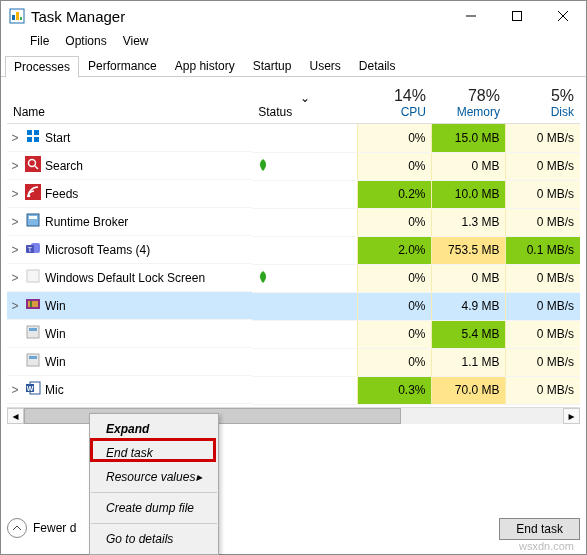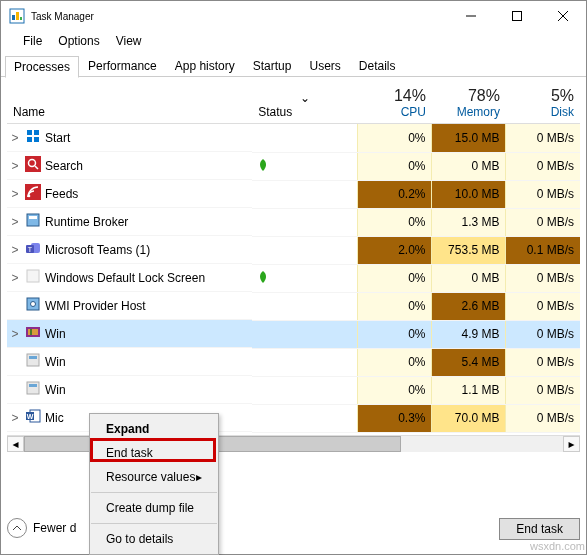--- a/index.html
+++ b/index.html
@@ -1,62 +1,62 @@
 <!DOCTYPE html>
 <html><head>
 <meta charset="utf-8">
 <style>
   * { box-sizing: border-box; }
   body { margin: 0; font-family: "Segoe UI", Arial, sans-serif; font-size: 12px; color: #000; background: #fff; }
   .window { width: 587px; height: 555px; border: 1px solid #888; position: relative; background: #fff; }
   .titlebar { display: flex; align-items: center; height: 30px; padding: 0 0 0 8px; }
   .titlebar .title-icon { width: 16px; height: 16px; margin-right: 6px; }
-  .titlebar .title { font-size: 10px; }
+  .titlebar .title { font-size: 15px; }
   .win-controls { margin-left: auto; display: flex; }
   .win-controls div { width: 46px; height: 30px; display: flex; align-items: center; justify-content: center; }
-  .menubar { display: flex; padding: 0 16px; height: 20px; align-items: center; gap: 4px; }
+  .menubar { display: flex; padding: 0 23px; height: 20px; align-items: center; gap: 4px; }
   .menubar span { padding: 2px 6px; }
   .tabs { display: flex; padding: 4px 4px 0 4px; border-bottom: 1px solid #ccc; height: 26px; align-items: flex-start; }
   .tab { padding: 3px 8px; font-size: 12px; border: 1px solid transparent; border-bottom: none; }
   .tab.active { border-color: #ccc; background: #fff; position: relative; top: 1px; border-bottom: 1px solid #fff; }
   .main { padding: 6px; position: relative; }
   .table { width: 100%; border-collapse: collapse; table-layout: fixed; }
   .thead th { font-weight: normal; text-align: right; padding: 4px 6px; border-bottom: 1px solid #ddd; vertical-align: bottom; }
   .thead th.col-name { text-align: left; width: 232px; }
   .thead th.col-status { text-align: left; width: 100px; }
   .thead th.col-cpu, .thead th.col-mem, .thead th.col-disk { width: 70px; }
   .thead .sort { text-align: center; }
   .thead .pct { display: block; font-size: 16px; color: #222; }
   .thead .lbl { display: block; color: #005a9e; }
   tbody tr { height: 28px; }
   tbody td { padding: 0 6px; border-bottom: 1px solid #f4f4f4; white-space: nowrap; overflow: hidden; text-overflow: ellipsis; }
   td.name-cell { display: flex; align-items: center; height: 28px; gap: 4px; padding-left: 2px; }
   td.num { text-align: right; background: #fffbe0; border-left: 1px solid #f4ecb0; }
-  td.num.h1 { background: #a16207; }
+  td.num.h1 { background: #84cc16; }
   td.num.h2 { background: #ffe48a; }
   td.status-cell { text-align: left; }
   tr.selected td { background: #cce8ff; }
   tr.selected td.num { background: #cce8ff; }
   .exp { width: 12px; display: inline-block; text-align: center; color: #666; }
   .app-icon { width: 16px; height: 16px; flex-shrink: 0; }
   .scrollbar-bottom { height: 17px; display:flex; border-top:1px solid #ddd; background:#f0f0f0; margin-top:2px;}
   .scrollbar-bottom .arrow{width:17px;display:flex;align-items:center;justify-content:center;border:1px solid #ccc;background:#f8f8f8;}
   .scrollbar-bottom .track{flex:1;position:relative;background:#f0f0f0;}
   .scrollbar-bottom .thumb{position:absolute;left:0;top:0;bottom:0;width:70%;background:#ccc;border:1px solid #aaa;}
   .footer { position:absolute; bottom:6px; left:6px; right:6px; display:flex; align-items:flex-start; justify-content:space-between; height:30px; }
   .fewer { display:flex; align-items:center; gap:6px; }
   .circlebtn { width:20px;height:20px;border:1px solid #888;border-radius:50%;display:flex;align-items:center;justify-content:center; }
   .endtask-btn { padding: 3px 16px; border: 1px solid #888; background:#e1e1e1; font-size:12px; }
   .context-menu { position:absolute; left:88px; top:336px; width:130px; background:#f0f0f0; border:1px solid #aaa; box-shadow:2px 2px 4px rgba(0,0,0,.2); z-index:10; padding: 3px 0;}
-  .context-menu .item { padding: 5px 16px; font-size:12px; position:relative; }
+  .context-menu .item { padding: 5px 16px; font-size:12px; position:relative;font-style:italic; }
   .context-menu .sep { height:1px; background:#ccc; margin:3px 1px; }
   .context-menu .item.bold { font-weight:bold; }
   .context-menu .highlight-box { position:absolute; border:3px solid #cc0000; pointer-events:none; }
   .leaf-icon { width:10px;height:14px;display:inline-block;color:#2ba61c; }
-  .watermark { position:absolute; right:1px; bottom:2px; font-size:11px; color:#bbb; }
+  .watermark { position:absolute; right:12px; bottom:2px; font-size:11px; color:#bbb; }
 </style>
 </head>
 <body>
 
 <div class="window">
 
   <div class="titlebar">
     <svg class="title-icon" viewBox="0 0 16 16">
         <rect x="1" y="1" width="14" height="14" fill="#fff" stroke="#1a6fb0"></rect>
         <rect x="3" y="7" width="3" height="5" fill="#1a6fb0"></rect>
@@ -189,54 +189,40 @@
             <td class="num ">0 MB/s</td>
           </tr>
           <tr>
             <td class="name-cell">
               <span class="exp">&gt;</span>
               <span><svg class="app-icon" viewBox="0 0 16 16">
                   <rect x="6" y="3" width="9" height="10" rx="2" fill="#7b83eb"></rect>
                   <rect x="1" y="5" width="8" height="8" rx="1" fill="#4b53bc"></rect>
                   <text x="5" y="12" font-size="7" fill="#fff" text-anchor="middle" font-family="Arial">T</text>
                 </svg></span>
-              <span>Microsoft Teams (1)</span>
+              <span>Microsoft Teams (4)</span>
             </td>
             <td class="status-cell"></td>
             <td class="num h1">2.0%</td>
             <td class="num h2">753.5 MB</td>
             <td class="num h1">0.1 MB/s</td>
           </tr>
           <tr>
             <td class="name-cell">
               <span class="exp">&gt;</span>
               <span><svg class="app-icon" viewBox="0 0 16 16">
                   <rect x="2" y="2" width="12" height="12" fill="#f5f5f5" stroke="#ccc"></rect>
                 </svg></span>
               <span>Windows Default Lock Screen</span>
             </td>
             <td class="status-cell"><svg class="leaf-icon" viewBox="0 0 10 14">
                 <path d="M5 1 C1 4 1 9 5 13 C9 9 9 4 5 1 Z" fill="#2ba61c"></path>
               </svg></td>
             <td class="num ">0%</td>
             <td class="num ">0 MB</td>
-            <td class="num ">0 MB/s</td>
-          </tr>
-          <tr>
-            <td class="name-cell">
-              <span class="exp"></span>
-              <span><svg class="app-icon" viewBox="0 0 16 16">
-                  <rect x="2" y="2" width="12" height="12" fill="#7fb8e6" stroke="#2a5a8a"></rect>
-                  <circle cx="8" cy="8" r="2.5" fill="#fff" stroke="#2a5a8a"></circle>
-                </svg></span>
-              <span>WMI Provider Host</span>
-            </td>
-            <td class="status-cell"></td>
-            <td class="num ">0%</td>
-            <td class="num h1">2.6 MB</td>
             <td class="num ">0 MB/s</td>
           </tr>
           <tr class="selected">
             <td class="name-cell">
               <span class="exp">&gt;</span>
               <span><svg class="app-icon" viewBox="0 0 16 16">
                   <rect x="1" y="3" width="14" height="10" fill="#8b2e8b"></rect>
                   <rect x="3" y="5" width="10" height="6" fill="#d89a3e"></rect>
                   <rect x="5" y="5" width="2" height="6" fill="#4a7a2a"></rect>
                 </svg></span>

